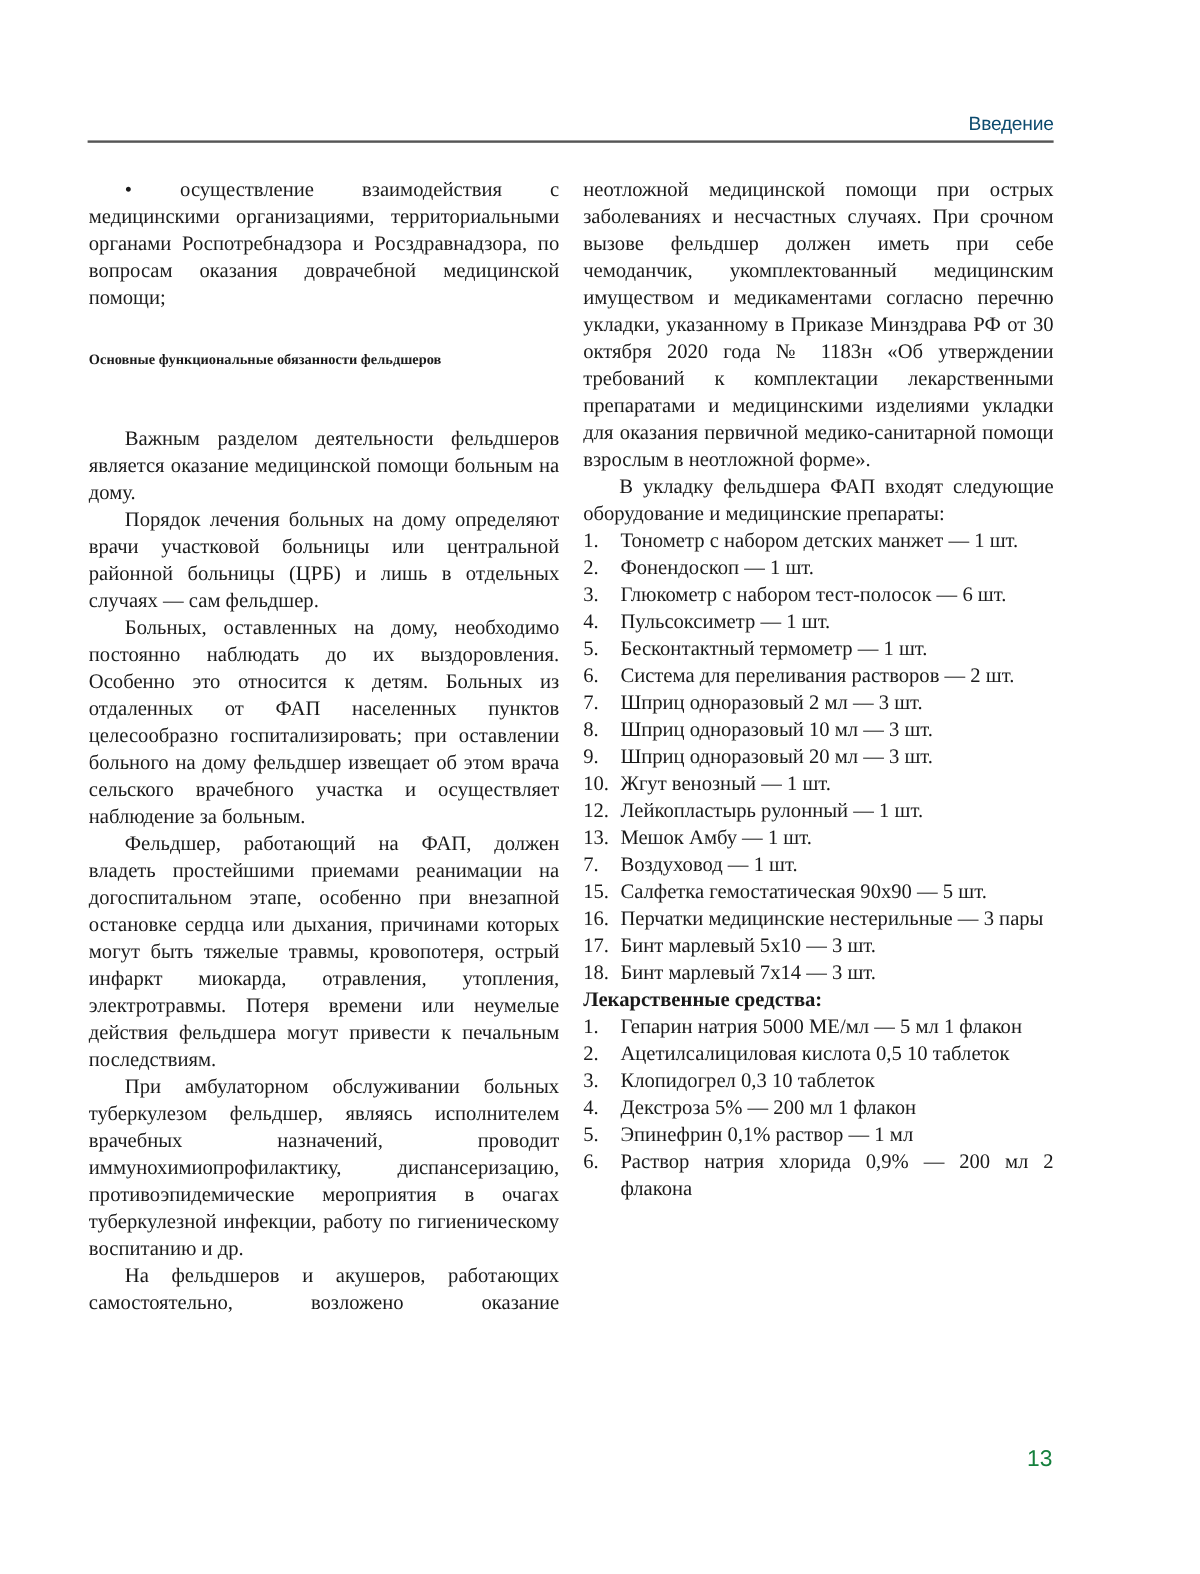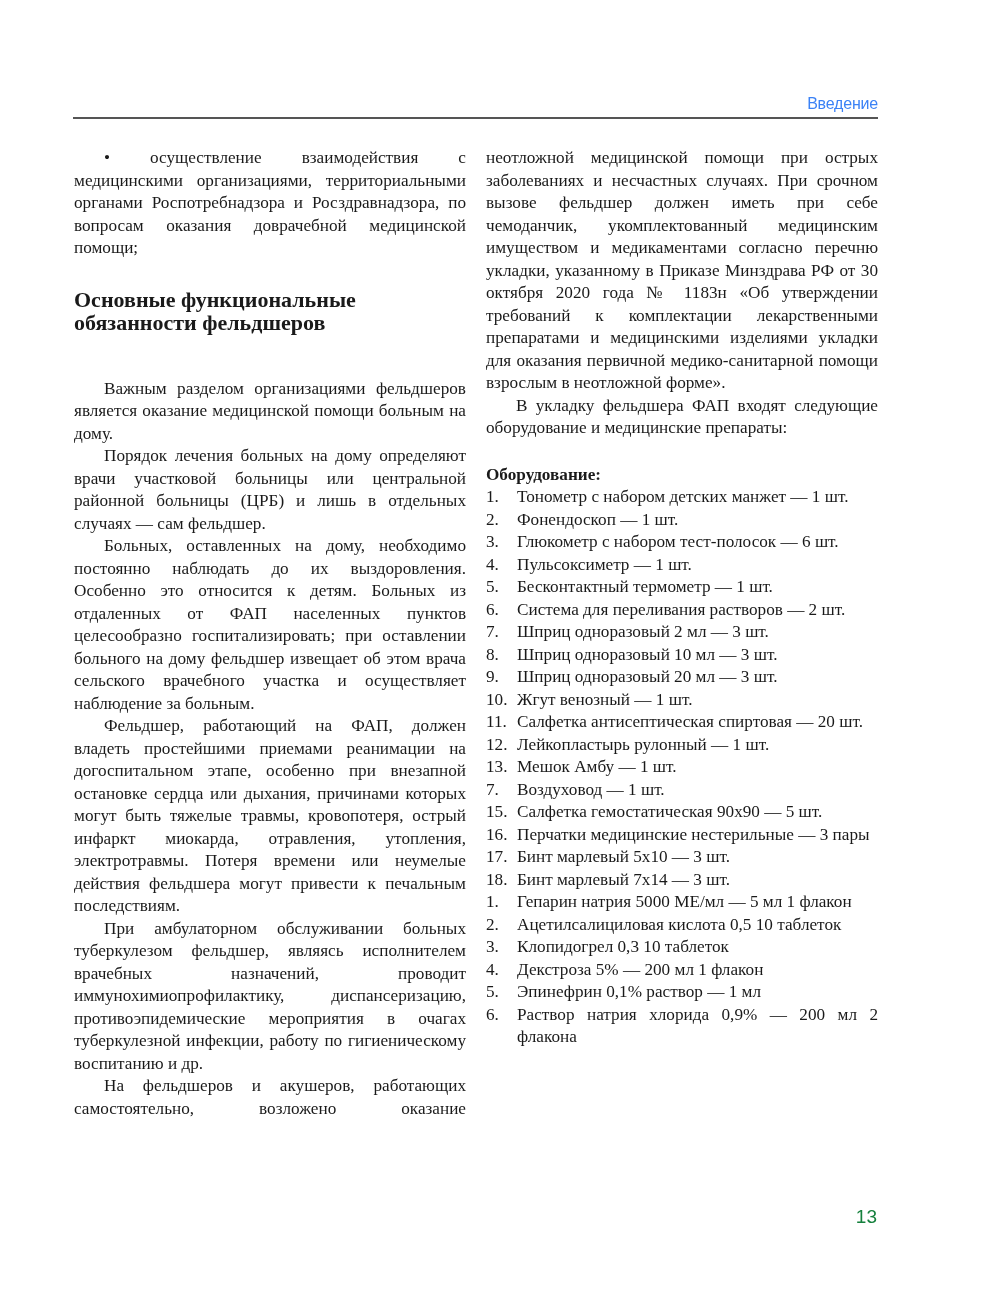--- a/index.html
+++ b/index.html
@@ -1,35 +1,35 @@
 <!DOCTYPE html>
 <html><head>
 <meta charset="utf-8">
 <style>
   html, body { margin: 0; padding: 0; background: #ffffff; }
   body { width: 1000px; height: 1312px; position: relative; overflow: hidden; color: #1a1a1a; }
   .header-title {
     position: absolute; right: 122px; top: 95px;
-    font-family: "Liberation Sans", sans-serif; font-size: 16px; color: #3b82f6;
+    font-family: "Liberation Sans", sans-serif; font-size: 16px; color: #0c4a6e;
     letter-spacing: -0.2px;
   }
   .header-rule {
     position: absolute; left: 73px; top: 117px; width: 805px; height: 2px; background: #555;
   }
   .col {
     position: absolute; top: 147px; width: 392px;
     font-family: "Liberation Serif", serif; font-size: 17.2px; line-height: 22.5px;
     text-align: justify; hyphens: manual;
   }
   .col-left { left: 74px; }
   .col-right { left: 486px; top: 147px; }
   p { margin: 0; text-indent: 30px; }
   .bullet { margin: 0; text-indent: 30px; }
   .section-heading {
-    font-weight: bold; font-size: 22px; line-height: 23px; text-indent: 0;
+    font-weight: bold; font-size: 12px; line-height: 23px; text-indent: 0;
     margin: 28px 0 44px 0; text-align: left;
   }
   .list-heading { font-weight: bold; margin: 24px 0 0 0; text-indent: 0; text-align: left; }
   .list-heading2 { font-weight: bold; margin: 0; text-indent: 0; text-align: left; }
   ol { margin: 0; padding: 0; list-style: none; }
   ol li { display: flex; }
   ol li .num { width: 31px; flex: 0 0 31px; }
   ol li .txt { flex: 1; text-align: justify; }
   .page-number {
     position: absolute; right: 123px; top: 1206px;
@@ -38,33 +38,32 @@
 </style>
 </head>
 <body>
 
 <div class="header-title">Введение</div>
 <div class="header-rule"></div>
 
 <div class="col col-left">
   <p class="bullet">• осуществление взаимодействия с медицинскими организациями, территориальными органами Роспотребнадзора и Росздравнадзора, по вопросам оказания доврачебной медицинской помощи;</p>
   <div class="section-heading">Основные функциональные обязанности фельдшеров</div>
-  <p>Важным разделом организациями фельдшеров является оказание медицинской помощи больным на дому.</p>
+  <p>Важным разделом деятельности фельдшеров является оказание медицинской помощи больным на дому.</p>
   <p>Порядок лечения больных на дому определяют врачи участковой больницы или центральной районной больницы (ЦРБ) и лишь в отдельных случаях — сам фельдшер.</p>
   <p>Больных, оставленных на дому, необходимо постоянно наблюдать до их выздоровления. Особенно это относится к детям. Больных из отдаленных от ФАП населенных пунктов целесообразно госпитализировать; при оставлении больного на дому фельдшер извещает об этом врача сельского врачебного участка и осуществляет наблюдение за больным.</p>
   <p>Фельдшер, работающий на ФАП, должен владеть простейшими приемами реанимации на догоспитальном этапе, особенно при внезапной остановке сердца или дыхания, причинами которых могут быть тяжелые травмы, кровопотеря, острый инфаркт миокарда, отравления, утопления, электротравмы. Потеря времени или неумелые действия фельдшера могут привести к печальным последствиям.</p>
   <p>При амбулаторном обслуживании больных туберкулезом фельдшер, являясь исполнителем врачебных назначений, проводит иммунохимиопрофилактику, диспансеризацию, противоэпидемические мероприятия в очагах туберкулезной инфекции, работу по гигиеническому воспитанию и др.</p>
   <p style="text-align-last: justify;">На фельдшеров и акушеров, работающих самостоятельно, возложено оказание</p>
 </div>
 
 <div class="col col-right">
   <p style="text-indent:0;">неотложной медицинской помощи при острых заболеваниях и несчастных случаях. При срочном вызове фельдшер должен иметь при себе чемоданчик, укомплектованный медицинским имуществом и медикаментами согласно перечню укладки, указанному в Приказе Минздрава РФ от 30 октября 2020 года № 1183н «Об утверждении требований к комплектации лекарственными препаратами и медицинскими изделиями укладки для оказания первичной медико-санитарной помощи взрослым в неотложной форме».</p>
   <p>В укладку фельдшера ФАП входят следующие оборудование и медицинские препараты:</p>
 
-  <div class="list-heading">Оборудование:</div>
   <ol>
     <li>
         <span class="num">1.</span>
         <span class="txt">Тонометр с набором детских манжет — 1 шт.</span>
       </li>
     <li>
         <span class="num">2.</span>
         <span class="txt">Фонендоскоп — 1 шт.</span>
       </li>
     <li>
@@ -93,24 +92,20 @@
       </li>
     <li>
         <span class="num">9.</span>
         <span class="txt">Шприц одноразовый 20 мл — 3 шт.</span>
       </li>
     <li>
         <span class="num">10.</span>
         <span class="txt">Жгут венозный — 1 шт.</span>
       </li>
     <li>
-        <span class="num">11.</span>
-        <span class="txt">Салфетка антисептическая спиртовая — 20 шт.</span>
-      </li>
-    <li>
         <span class="num">12.</span>
         <span class="txt">Лейкопластырь рулонный — 1 шт.</span>
       </li>
     <li>
         <span class="num">13.</span>
         <span class="txt">Мешок Амбу — 1 шт.</span>
       </li>
     <li>
         <span class="num">7.</span>
         <span class="txt">Воздуховод — 1 шт.</span>
@@ -126,20 +121,21 @@
     <li>
         <span class="num">17.</span>
         <span class="txt">Бинт марлевый 5х10 — 3 шт.</span>
       </li>
     <li>
         <span class="num">18.</span>
         <span class="txt">Бинт марлевый 7х14 — 3 шт.</span>
       </li>
   </ol>
 
+  <div class="list-heading2">Лекарственные средства:</div>
   <ol>
     <li>
         <span class="num">1.</span>
         <span class="txt">Гепарин натрия 5000 МЕ/мл — 5 мл 1 флакон</span>
       </li>
     <li>
         <span class="num">2.</span>
         <span class="txt">Ацетилсалициловая кислота 0,5 10 таблеток</span>
       </li>
     <li>

